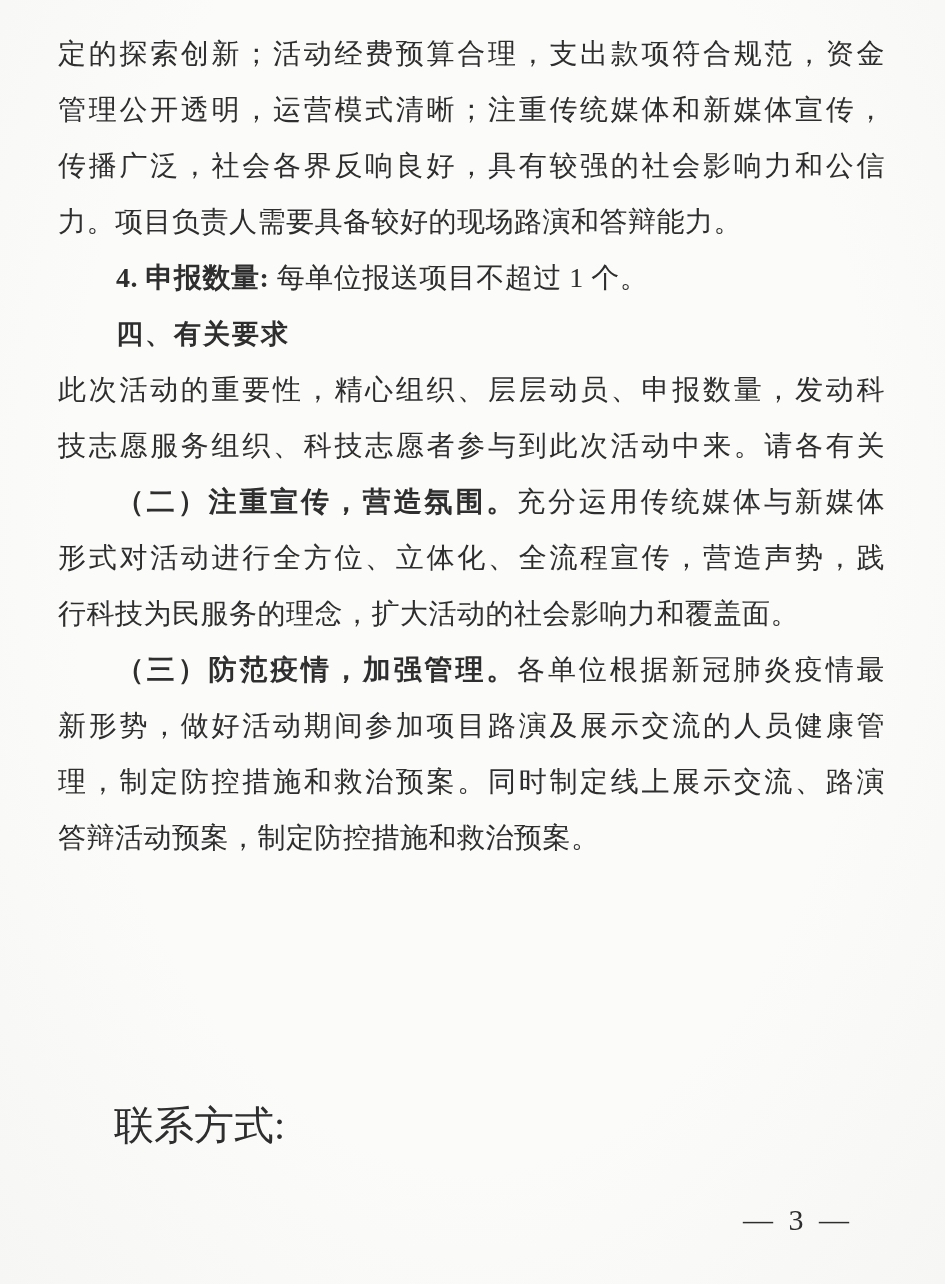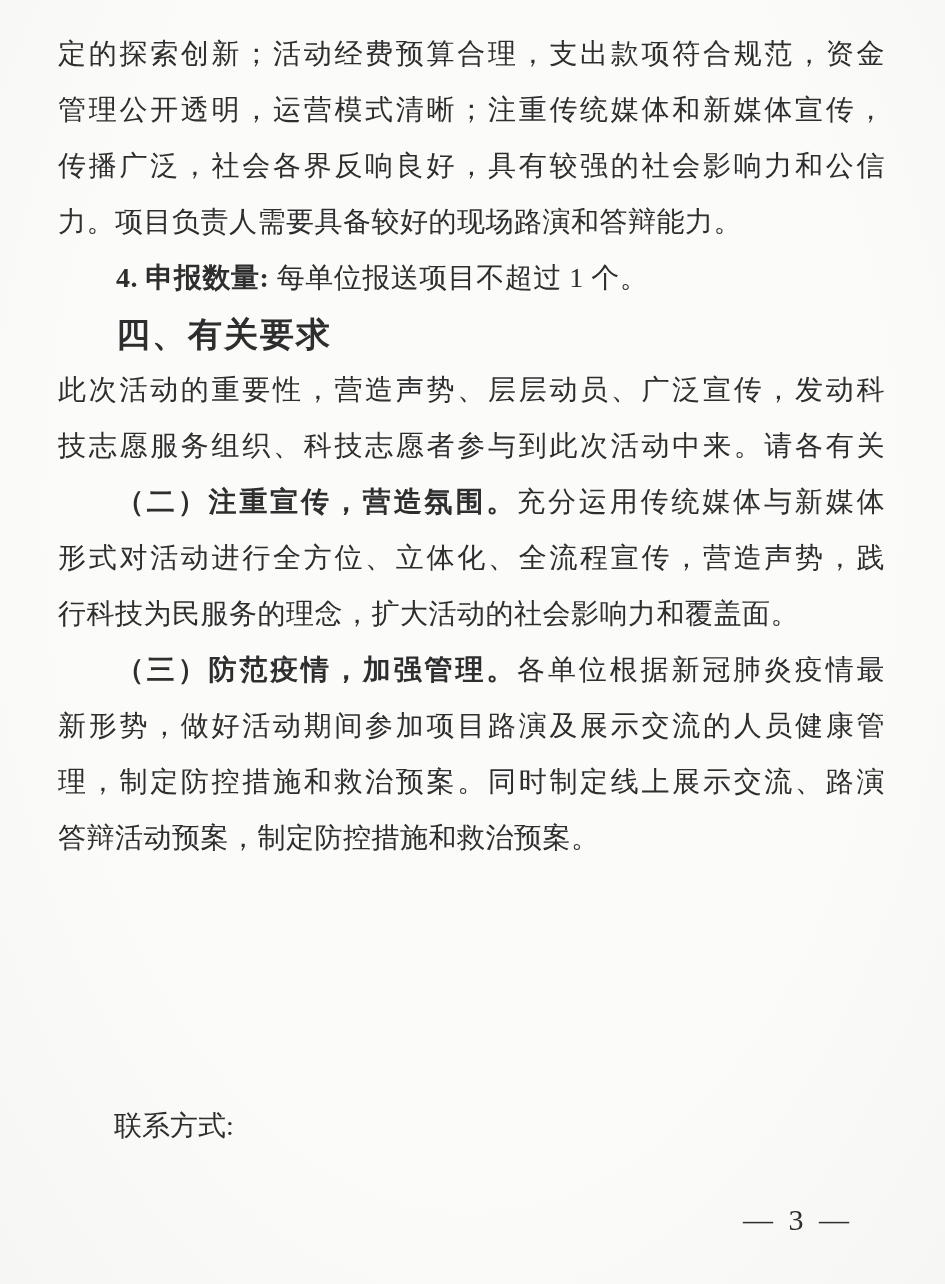--- a/index.html
+++ b/index.html
@@ -48,29 +48,29 @@
 
   .line.indent { padding-left: 58px; }
 
   .seg { font-weight: normal; }
   .seg.bold { font-weight: bold; }
 
   .line.sans {
     font-family: "Liberation Sans", "DejaVu Sans", sans-serif;
     font-weight: bold;
     letter-spacing: 2px;
-    font-size: 34px;
+    font-size: 27px;
   }
 
   .contact-line {
     position: absolute;
     left: 58px;
     top: 1106px;
     padding-left: 56px;
-    font-size: 28px;
+    font-size: 40px;
     line-height: 40px;
     color: #2e2e2e;
   }
 
   .page-number {
     position: absolute;
     right: 92px;
     top: 1202px;
     font-size: 30px;
     line-height: 36px;
@@ -83,21 +83,21 @@
 
 <div class="page">
 
   <div class="doc-body">
       <div class="line justify"><span class="seg">定的探索创新；活动经费预算合理，支出款项符合规范，资金</span></div>
       <div class="line justify"><span class="seg">管理公开透明，运营模式清晰；注重传统媒体和新媒体宣传，</span></div>
       <div class="line justify"><span class="seg">传播广泛，社会各界反响良好，具有较强的社会影响力和公信</span></div>
       <div class="line"><span class="seg">力。项目负责人需要具备较好的现场路演和答辩能力。</span></div>
       <div class="line indent"><span class="seg bold">4. 申报数量: </span><span class="seg">每单位报送项目不超过 1 个。</span></div>
       <div class="line indent sans"><span class="seg bold">四、有关要求</span></div>
-      <div class="line justify"><span class="seg">此次活动的重要性，营造声势、层层动员、广泛宣传，发动科</span></div>
+      <div class="line justify"><span class="seg">此次活动的重要性，精心组织、层层动员、申报数量，发动科</span></div>
       <div class="line justify"><span class="seg">技志愿服务组织、科技志愿者参与到此次活动中来。请各有关</span></div>
       <div class="line justify indent"><span class="seg bold">（二）注重宣传，营造氛围。</span><span class="seg">充分运用传统媒体与新媒体</span></div>
       <div class="line justify"><span class="seg">形式对活动进行全方位、立体化、全流程宣传，营造声势，践</span></div>
       <div class="line"><span class="seg">行科技为民服务的理念，扩大活动的社会影响力和覆盖面。</span></div>
       <div class="line justify indent"><span class="seg bold">（三）防范疫情，加强管理。</span><span class="seg">各单位根据新冠肺炎疫情最</span></div>
       <div class="line justify"><span class="seg">新形势，做好活动期间参加项目路演及展示交流的人员健康管</span></div>
       <div class="line justify"><span class="seg">理，制定防控措施和救治预案。同时制定线上展示交流、路演</span></div>
       <div class="line"><span class="seg">答辩活动预案，制定防控措施和救治预案。</span></div>
     </div>
 

